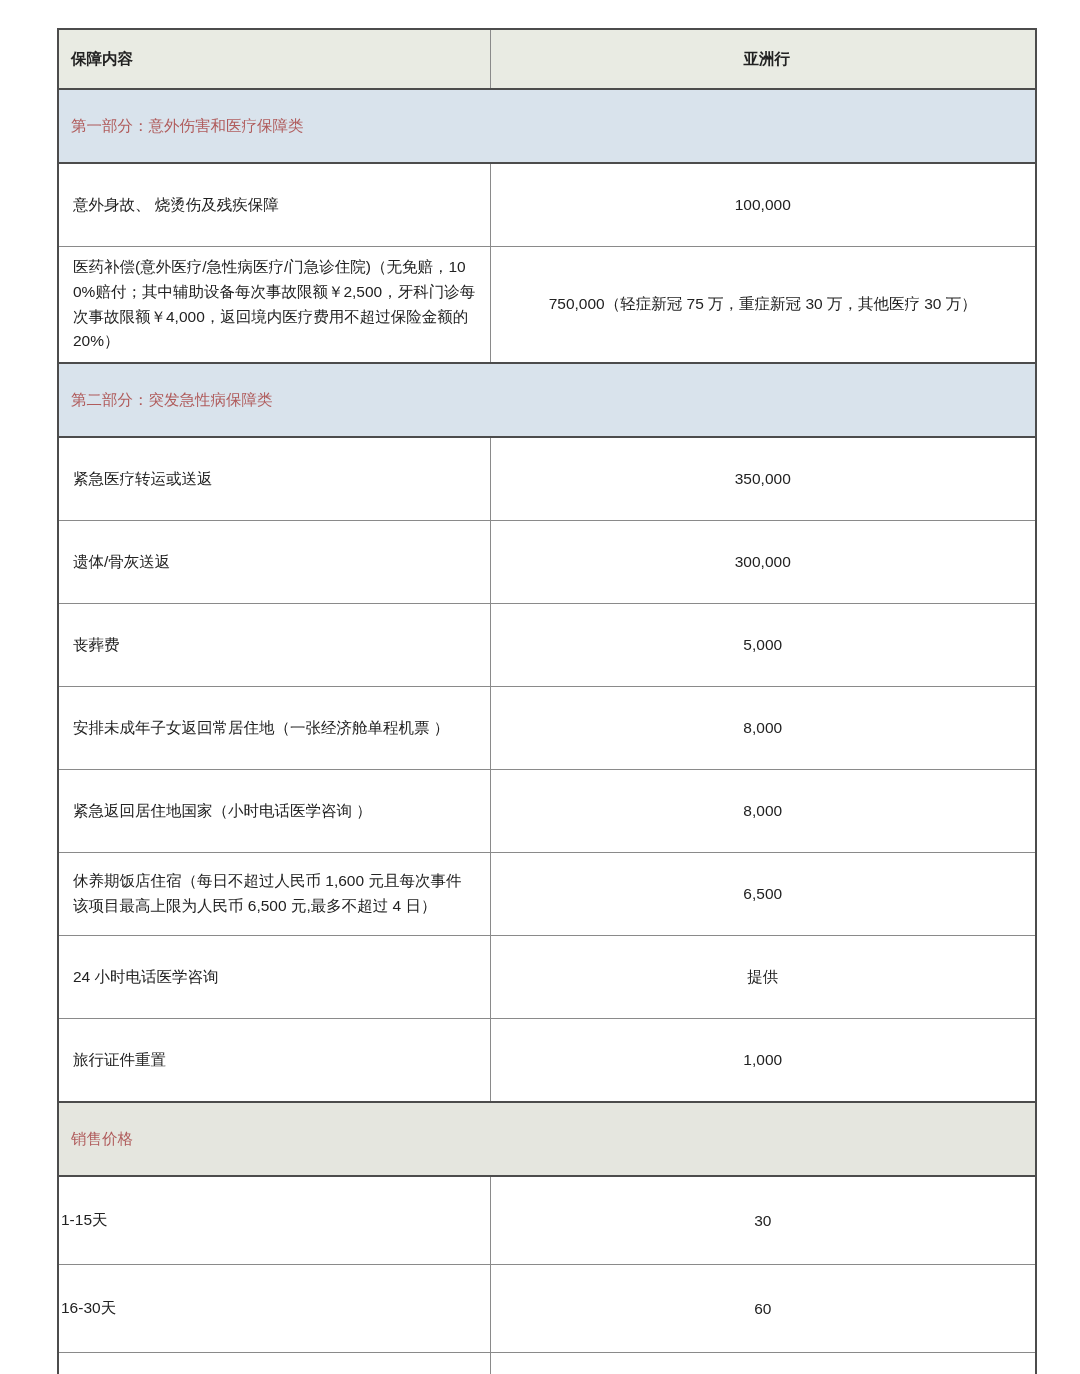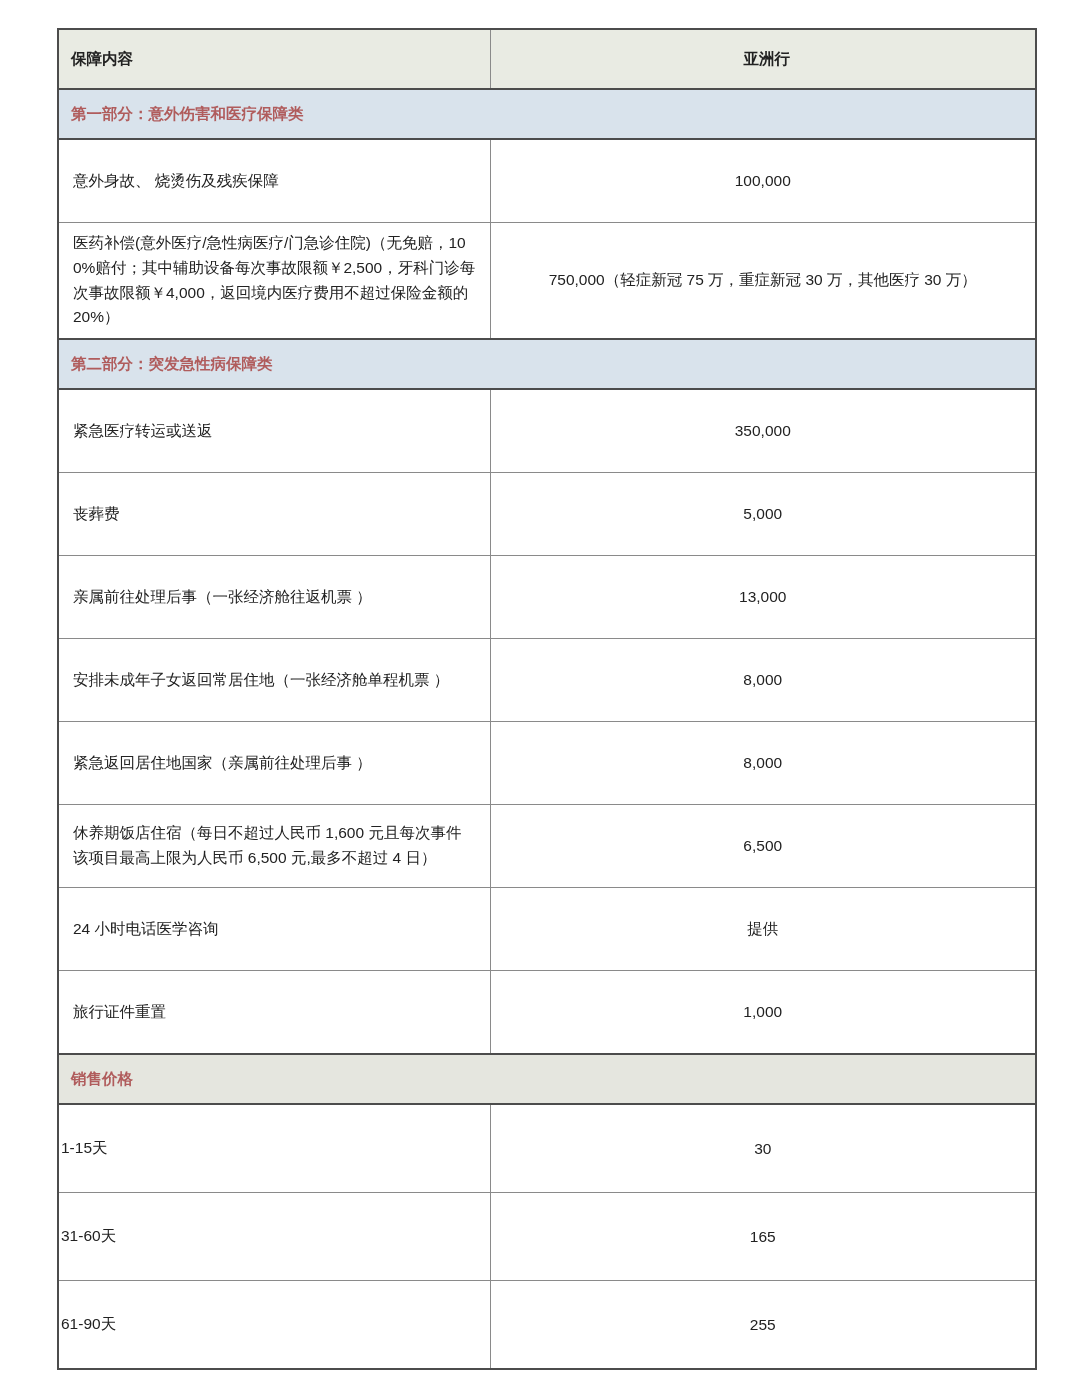--- a/index.html
+++ b/index.html
@@ -39,23 +39,23 @@
     font-weight:bold;
     height:50px;
     padding:4px 12px;
     border-bottom:2px solid var(--line-dark);
   }
   thead th.h-left{text-align:left;}
   thead th.h-right{text-align:center;padding-left:20px;}
   tr.section td{
     background:var(--sec-blue);
     color:var(--accent-red);
-    font-weight:bold;
+    font-weight:normal;
     text-align:left;
-    padding:4px 12px;
+    padding:16px 12px;
     height:40px;
     border-top:2px solid var(--line-dark);
     border-bottom:2px solid var(--line-dark);
   }
   tr.section.gray td{background:var(--sec-gray);}
   td.label{
     text-align:left;
     padding:8px 14px;
     height:50px;
     line-height:1.6;
@@ -96,33 +96,33 @@
           <td class="value">750,000（轻症新冠 75 万，重症新冠 30 万，其他医疗 30 万）</td>
         </tr>
         <tr class="section">
           <td colspan="2">第二部分：突发急性病保障类</td>
         </tr>
         <tr class="data">
           <td class="label">紧急医疗转运或送返</td>
           <td class="value">350,000</td>
         </tr>
         <tr class="data">
+          <td class="label">遗体/骨灰送返</td>
+          <td class="value">300,000</td>
+        </tr>
+        <tr class="data">
           <td class="label">丧葬费</td>
           <td class="value">5,000</td>
-        </tr>
-        <tr class="data">
-          <td class="label">亲属前往处理后事（一张经济舱往返机票 ）</td>
-          <td class="value">13,000</td>
         </tr>
         <tr class="data">
           <td class="label">安排未成年子女返回常居住地（一张经济舱单程机票 ）</td>
           <td class="value">8,000</td>
         </tr>
         <tr class="data">
-          <td class="label">紧急返回居住地国家（亲属前往处理后事 ）</td>
+          <td class="label">紧急返回居住地国家（小时电话医学咨询 ）</td>
           <td class="value">8,000</td>
         </tr>
         <tr class="data">
           <td class="label">休养期饭店住宿（每日不超过人民币 1,600 元且每次事件该项目最高上限为人民币 6,500 元,最多不超过 4 日）</td>
           <td class="value">6,500</td>
         </tr>
         <tr class="data">
           <td class="label">24 小时电话医学咨询</td>
           <td class="value">提供</td>
         </tr>
@@ -131,20 +131,24 @@
           <td class="value">1,000</td>
         </tr>
         <tr class="section gray">
           <td colspan="2">销售价格</td>
         </tr>
         <tr class="price">
           <td class="label">1-15天</td>
           <td class="value">30</td>
         </tr>
         <tr class="price">
+          <td class="label">16-30天</td>
+          <td class="value">60</td>
+        </tr>
+        <tr class="price">
           <td class="label">31-60天</td>
           <td class="value">165</td>
         </tr>
         <tr class="price">
           <td class="label">61-90天</td>
           <td class="value">255</td>
         </tr>
       </tbody>
   </table>
 </div>

